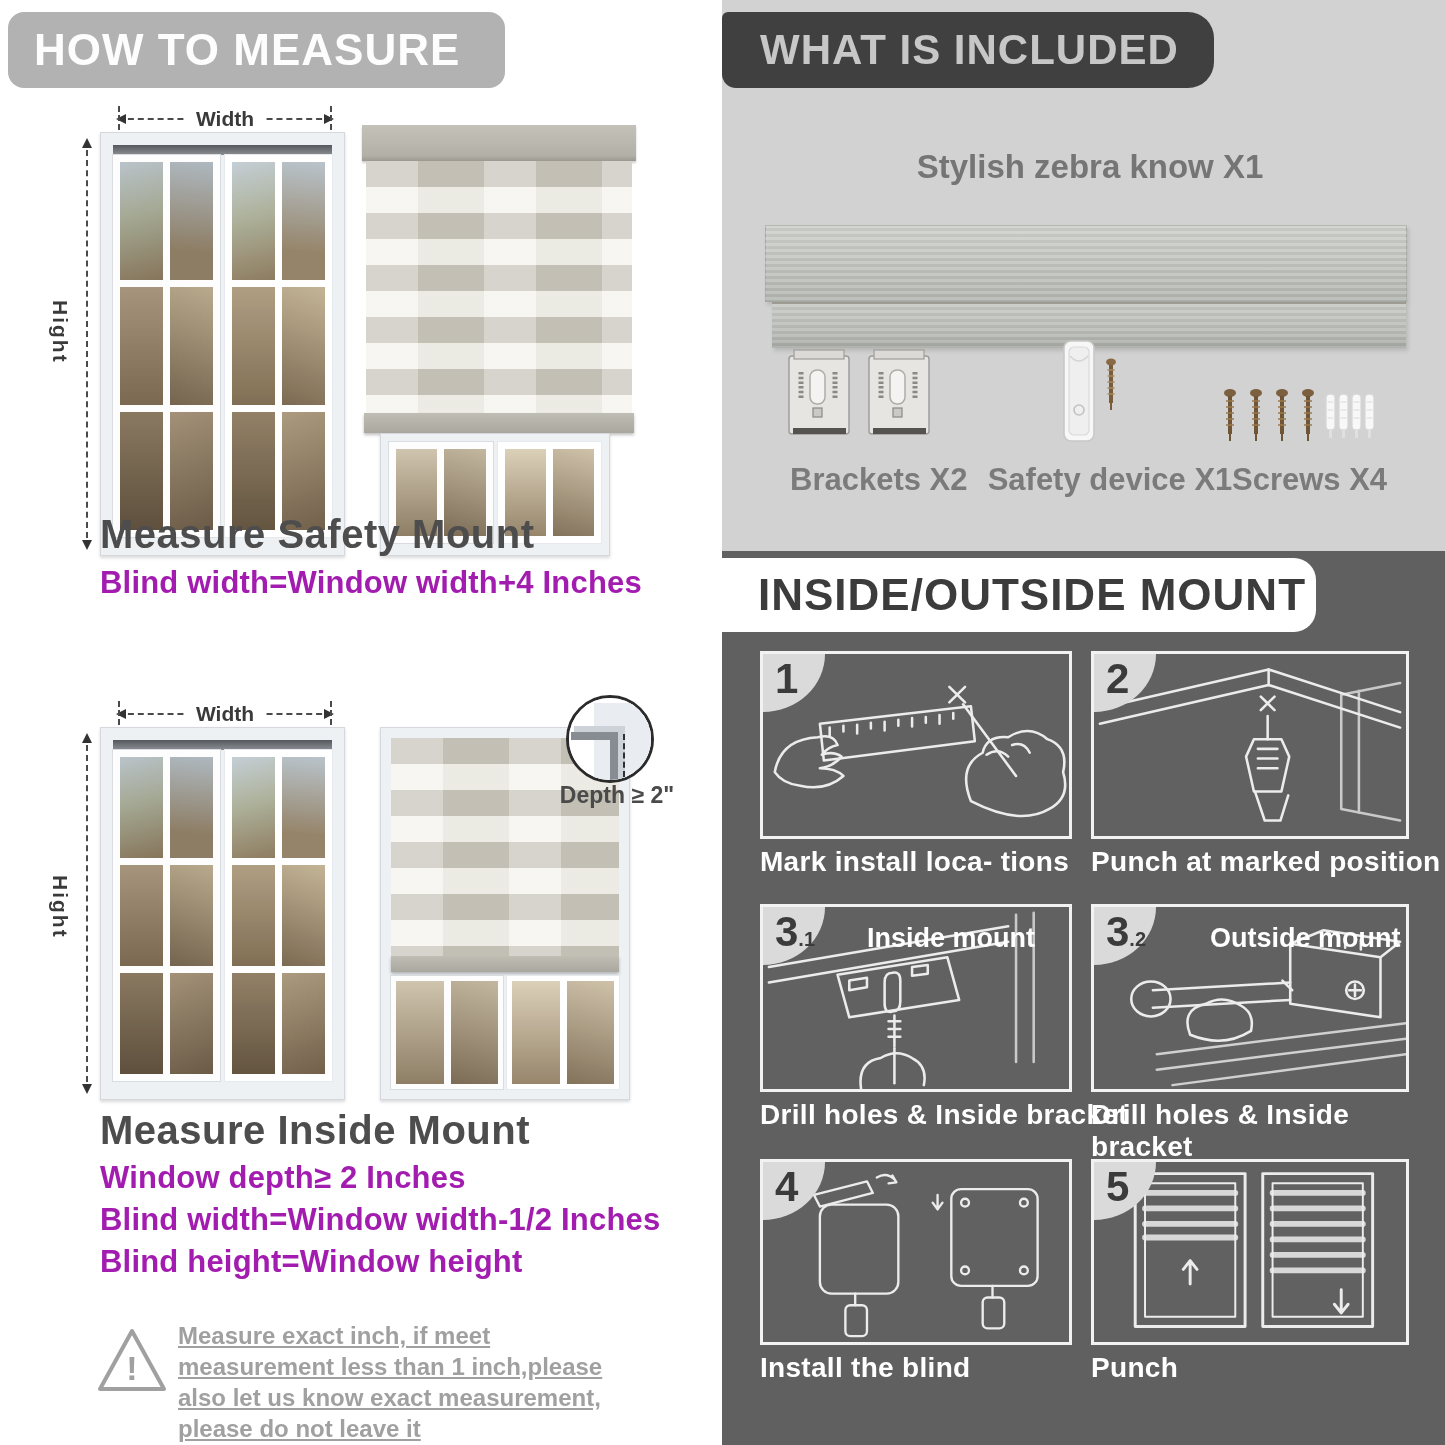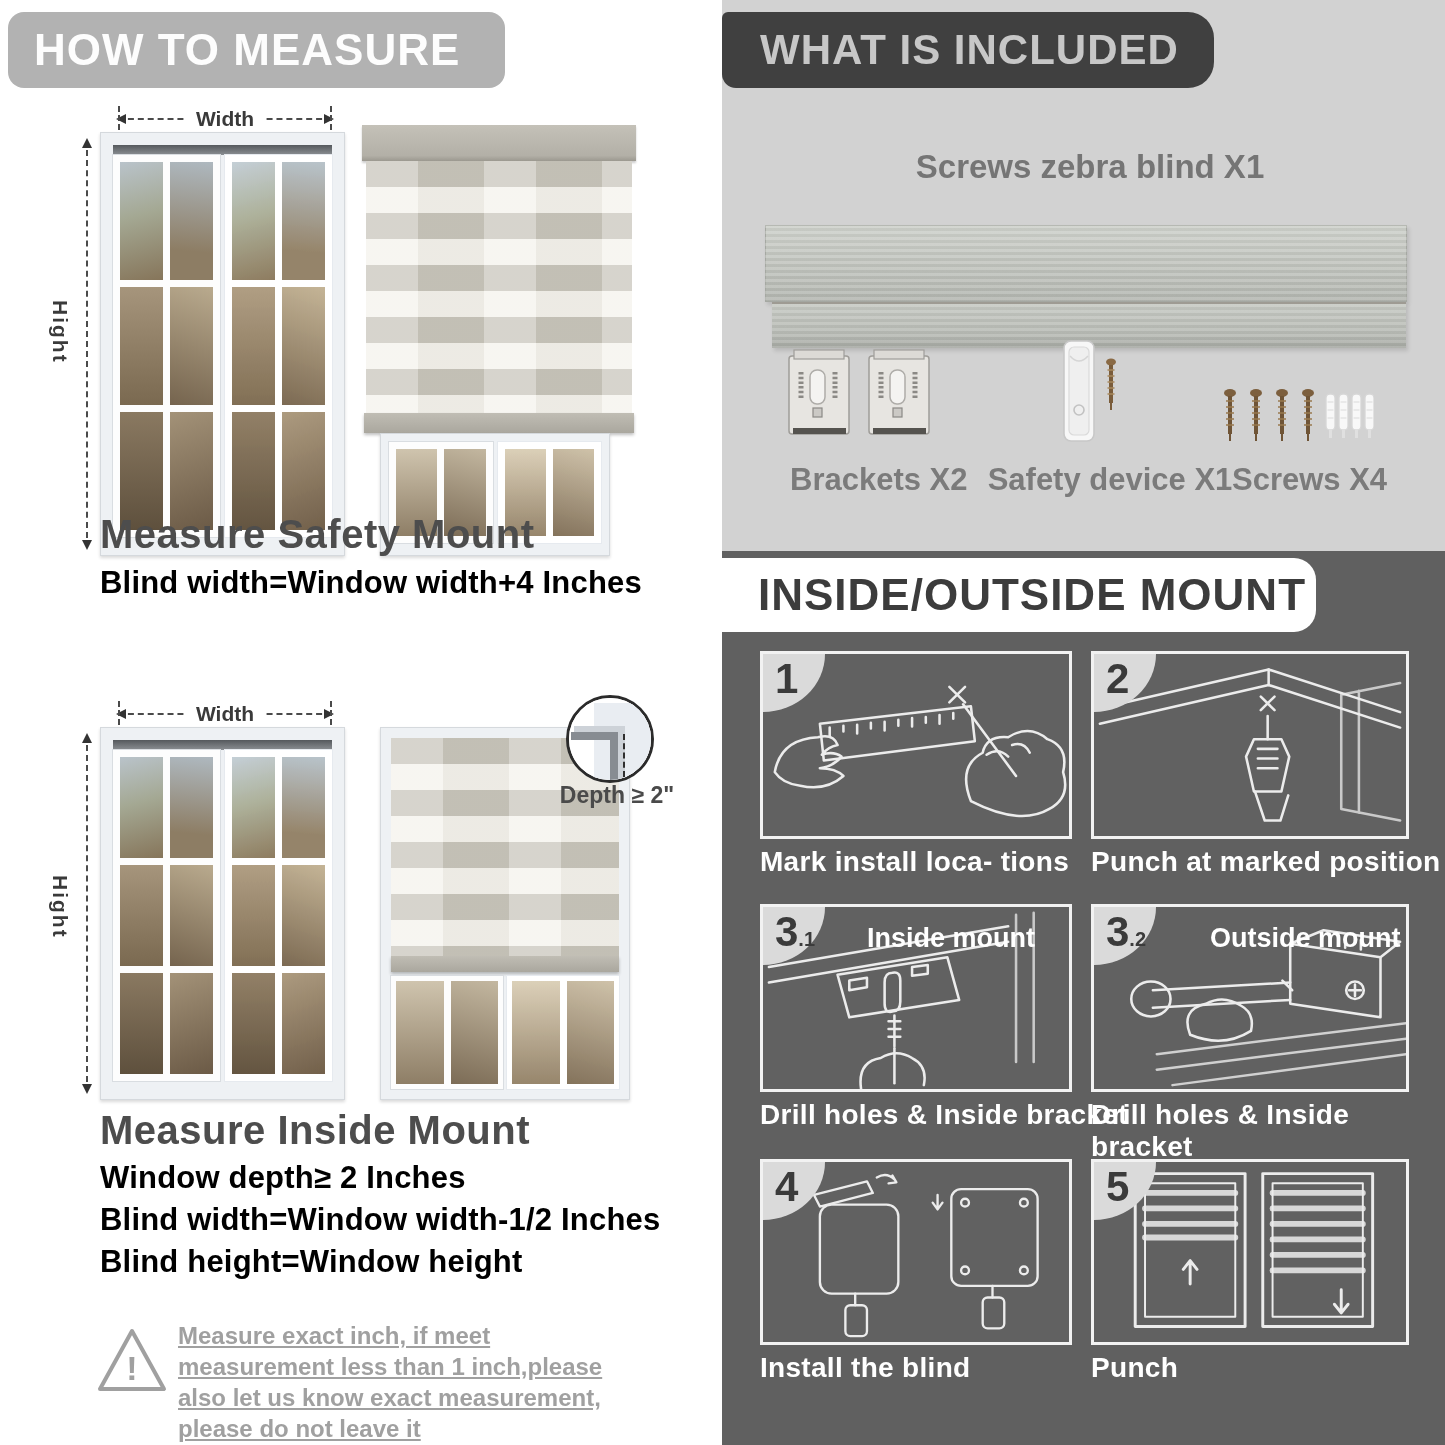--- a/index.html
+++ b/index.html
@@ -15,21 +15,21 @@
   .hdr-right{left:722px;top:12px;width:492px;height:76px;background:#404040;
              border-radius:6px 26px 26px 14px;color:#c7c7c7;font-size:42px;font-weight:bold;
              line-height:76px;padding-left:38px;letter-spacing:1px;box-sizing:border-box;}
   .dark-bg{left:722px;top:551px;width:723px;height:894px;background:#606060;}
   .hdr-mount{left:722px;top:558px;width:594px;height:74px;background:#ffffff;
              border-radius:0 22px 22px 0;color:#3c3c3c;font-size:44px;font-weight:bold;
              line-height:74px;padding-left:36px;letter-spacing:1px;box-sizing:border-box;}
 
   
   .m-title{font-size:40px;font-weight:bold;color:#4d4d4d;letter-spacing:.5px;}
-  .m-rule{font-size:31px;font-weight:bold;color:#000000;letter-spacing:.2px;}
+  .m-rule{font-size:31px;font-weight:bold;color:#a21caf;letter-spacing:.2px;}
   .fineprint{font-size:24px;font-weight:bold;color:#a0a0a0;line-height:31px;}
 
   
   .dim-h{border-top:2px dashed #4a4a4a;height:0;}
   .dim-h .arrow-l{position:absolute;left:-2px;top:-6px;width:0;height:0;
        border-top:5px solid transparent;border-bottom:5px solid transparent;border-right:10px solid #333;}
   .dim-h .arrow-r{position:absolute;right:-2px;top:-6px;width:0;height:0;
        border-top:5px solid transparent;border-bottom:5px solid transparent;border-left:10px solid #333;}
   .dim-h .lab{position:absolute;left:50%;top:-14px;transform:translateX(-50%);background:#fff;
        padding:0 10px;font-size:21px;font-weight:bold;color:#3a3a3a;line-height:26px;}
@@ -226,21 +226,21 @@
   <div class="abs m-rule" style="left:100px;top:1202px;">Blind width=Window width-1/2 Inches</div>
   <div class="abs m-rule" style="left:100px;top:1244px;">Blind height=Window height</div>
 
   <svg class="abs" style="left:95px;top:1326px;" width="74" height="70" viewBox="0 0 74 70">
     <path d="M37 5 L69 63 L5 63 Z" fill="none" stroke="#a0a0a0" stroke-width="4" stroke-linejoin="round"></path>
     <text x="37" y="54" text-anchor="middle" font-size="34" font-weight="bold" fill="#a0a0a0" font-family="Liberation Sans, sans-serif">!</text>
   </svg>
   <div class="abs fineprint" style="left:178px;top:1320px;width:452px;text-decoration:underline;">Measure exact inch, if meet measurement less than 1 inch,please also let us know exact measurement, please do not leave it</div>
 
   <div class="abs hdr-right">WHAT IS INCLUDED</div>
-  <div class="abs prod-label" style="left:860px;top:148px;width:460px;">Screws zebra blind X1</div>
+  <div class="abs prod-label" style="left:860px;top:148px;width:460px;">Stylish zebra know X1</div>
 
   <div class="abs" style="left:765px;top:225px;width:642px;height:77px;
        background:linear-gradient(180deg,#cdd0ca 0%,#c2c5bf 45%,#b2b5af 100%);
        box-shadow:inset 0 0 0 1px #aaada7, 2px 3px 4px rgba(0,0,0,.12);">
     <div style="position:absolute;inset:0;background:repeating-linear-gradient(180deg,rgba(255,255,255,.14) 0 3px,rgba(0,0,0,.03) 3px 6px);"></div>
   </div>
   <div class="abs" style="left:772px;top:302px;width:634px;height:44px;
        background:linear-gradient(180deg,#c6c9c3 0%,#b7bab4 70%,#a5a8a2 100%);
        border-top:2px solid #9e9b93;box-shadow:2px 3px 4px rgba(0,0,0,.12);">
     <div style="position:absolute;inset:0;background:repeating-linear-gradient(180deg,rgba(255,255,255,.12) 0 3px,rgba(0,0,0,.03) 3px 6px);"></div>

